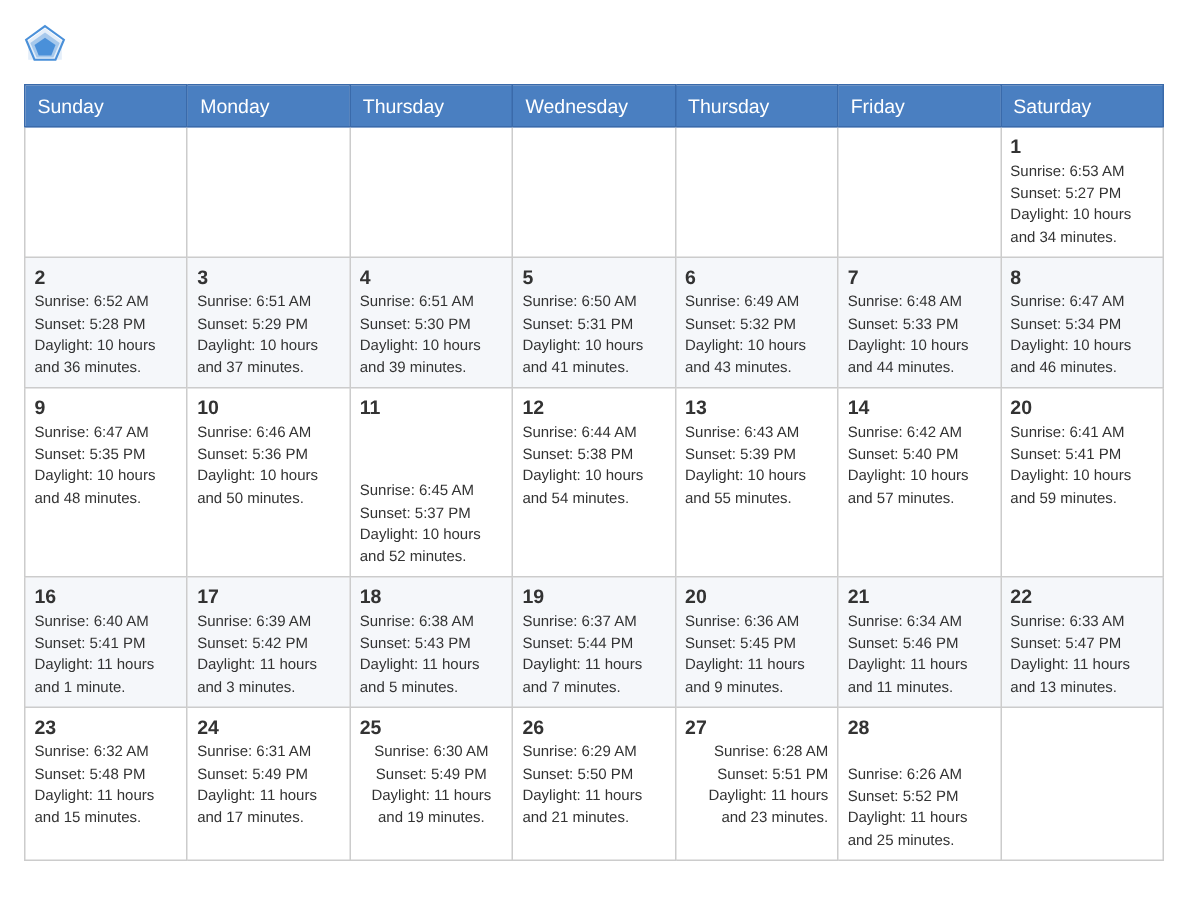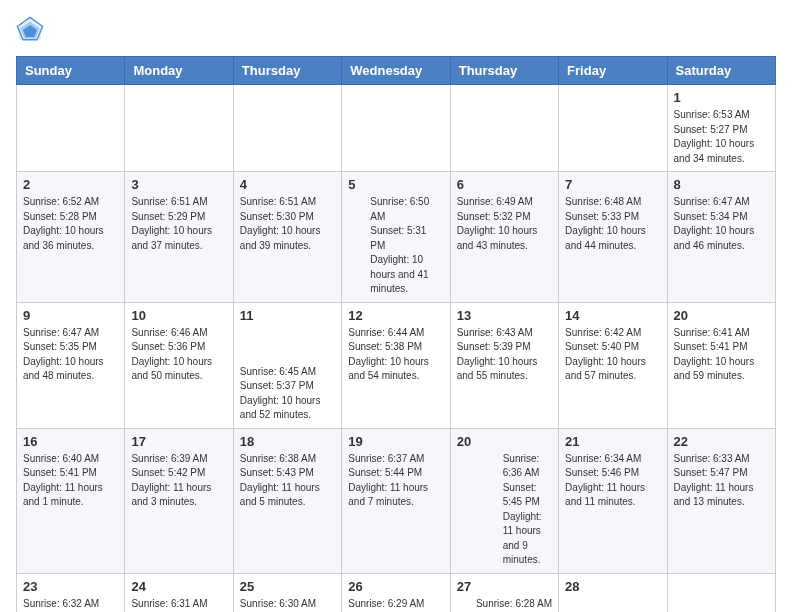--- a/index.html
+++ b/index.html
@@ -54,21 +54,21 @@
     }
     .calendar {
       width: 100%;
       border-collapse: collapse;
       border: 1px solid #ccc;
     }
     .calendar th {
       background: #4a7fc1;
       color: #fff;
       font-size: 13px;
-      font-weight: bold;
+      font-weight: normal;
       padding: 6px 8px;
       text-align: left;
       border: 1px solid #3a6aaa;
     }
     .calendar td {
       vertical-align: top;
       border: 1px solid #ccc;
       padding: 5px 6px;
       width: calc(100%/7);
       min-height: 80px;
@@ -157,21 +157,21 @@
 Daylight: 10 hours and 37 minutes.</div>
         </td>
         <td>
           <span class="day-num">4</span>
           <div class="day-info" style="white-space: pre-line;">Sunrise: 6:51 AM
 Sunset: 5:30 PM
 Daylight: 10 hours and 39 minutes.</div>
         </td>
         <td>
           <span class="day-num">5</span>
-          <div class="day-info" style="white-space: pre-line; margin-left: 22px;">Sunrise: 6:50 AM
+          <div class="day-info" style="white-space: pre-line;">Sunrise: 6:50 AM
 Sunset: 5:31 PM
 Daylight: 10 hours and 41 minutes.</div>
         </td>
         <td>
           <span class="day-num">6</span>
           <div class="day-info" style="white-space: pre-line;">Sunrise: 6:49 AM
 Sunset: 5:32 PM
 Daylight: 10 hours and 43 minutes.</div>
         </td>
         <td>
@@ -251,21 +251,21 @@
 Daylight: 11 hours and 5 minutes.</div>
         </td>
         <td>
           <span class="day-num">19</span>
           <div class="day-info" style="white-space: pre-line;">Sunrise: 6:37 AM
 Sunset: 5:44 PM
 Daylight: 11 hours and 7 minutes.</div>
         </td>
         <td>
           <span class="day-num">20</span>
-          <div class="day-info" style="white-space: pre-line; margin-left: 46px;">Sunrise: 6:36 AM
+          <div class="day-info" style="white-space: pre-line;">Sunrise: 6:36 AM
 Sunset: 5:45 PM
 Daylight: 11 hours and 9 minutes.</div>
         </td>
         <td>
           <span class="day-num">21</span>
           <div class="day-info" style="white-space: pre-line;">Sunrise: 6:34 AM
 Sunset: 5:46 PM
 Daylight: 11 hours and 11 minutes.</div>
         </td>
         <td>
@@ -283,21 +283,21 @@
 Daylight: 11 hours and 15 minutes.</div>
         </td>
         <td>
           <span class="day-num">24</span>
           <div class="day-info" style="white-space: pre-line;">Sunrise: 6:31 AM
 Sunset: 5:49 PM
 Daylight: 11 hours and 17 minutes.</div>
         </td>
         <td>
           <span class="day-num">25</span>
-          <div class="day-info" style="white-space: pre-line;">Sunrise: 6:30 AM
+          <div class="day-info" style="white-space: pre-line; text-align: center;">Sunrise: 6:30 AM
 Sunset: 5:49 PM
 Daylight: 11 hours and 19 minutes.</div>
         </td>
         <td>
           <span class="day-num">26</span>
           <div class="day-info" style="white-space: pre-line;">Sunrise: 6:29 AM
 Sunset: 5:50 PM
 Daylight: 11 hours and 21 minutes.</div>
         </td>
         <td>

